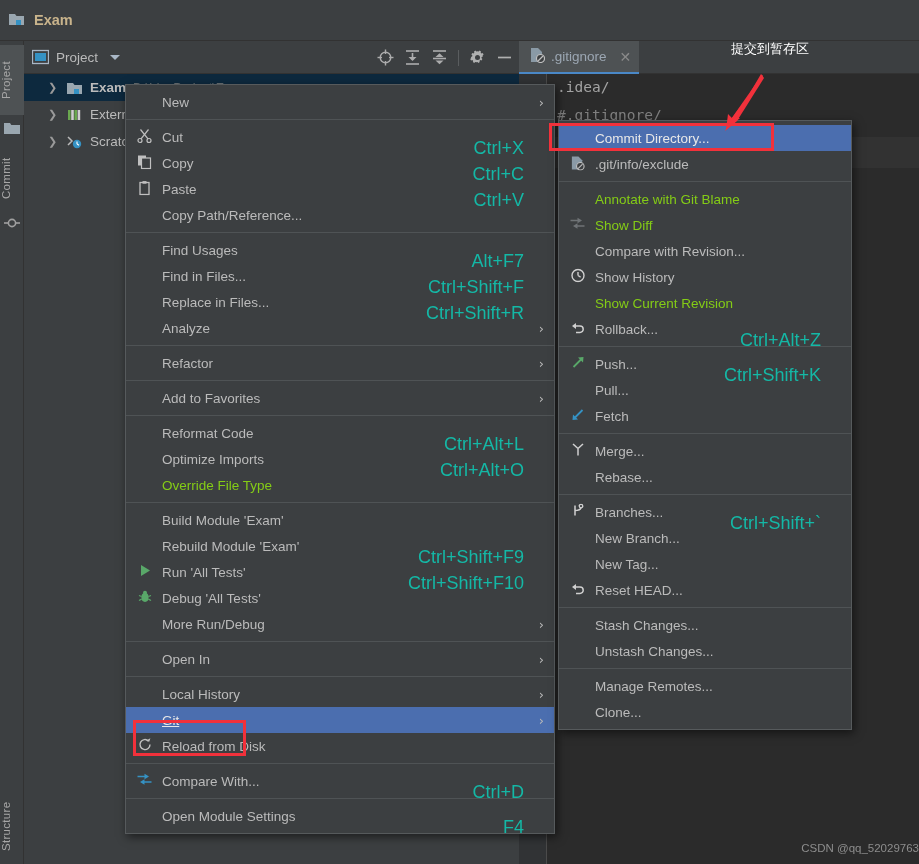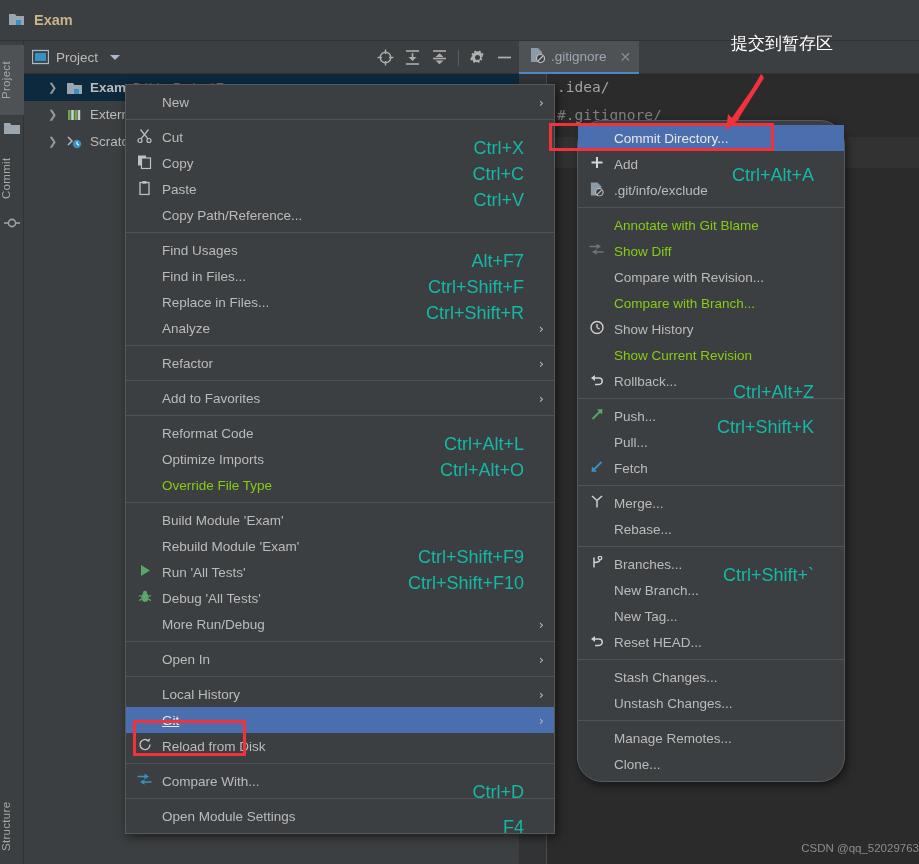--- a/index.html
+++ b/index.html
@@ -147,26 +147,26 @@
     font-family: "DejaVu Sans", sans-serif;
   }
   .mi .mi-ico {
     position: absolute; left: 10px; top: 50%; transform: translateY(-50%);
     width: 17px; height: 17px; text-align: center; line-height: 17px;
   }
   .msep { height: 1px; background: #4f5355; margin: 4px 0; }
   .u { text-decoration: underline; }
 
   #mainMenu { left: 125px; top: 84px; width: 430px; }
-  #gitMenu  { left: 577px; top: 120px; width: 268px; border-radius: 25px; }
+  #gitMenu  { left: 558px; top: 120px; width: 294px; }
 
   
   .anno-text {
-    position: absolute; left: 731px; top: 32px;
-    color: #ffffff; font-size: 17px;
+    position: absolute; left: 731px; top: 40px;
+    color: #ffffff; font-size: 13px;
     font-family: "DejaVu Sans", sans-serif;
   }
   .red-box {
     position: absolute; border: 3px solid #f2313b;
     pointer-events: none;
   }
   .watermark {
     position: absolute; right: 0; bottom: 10px;
     color: #8d8d8d; font-size: 11.5px;
   }
@@ -506,30 +506,20 @@
 
   </div>
 
   <div class="menu" id="gitMenu">
 
     <div class="mi sel">
       <span>Commit Directory...</span>
     </div>
     <div class="mi">
       <span class="mi-ico">
-        <svg width="14" height="14" viewBox="0 0 14 14">
-          <line x1="7" y1="1.5" x2="7" y2="12.5" stroke="#d6d6d6" stroke-width="2"></line>
-          <line x1="1.5" y1="7" x2="12.5" y2="7" stroke="#d6d6d6" stroke-width="2"></line>
-        </svg>
-      </span>
-      <span>Add</span>
-      <span class="mi-accel">Ctrl+Alt+A</span>
-    </div>
-    <div class="mi">
-      <span class="mi-ico">
         <svg width="15" height="15" viewBox="0 0 16 16">
           <path d="M2 1h7l4 4v10H2z" fill="#8a9aa6"></path>
           <circle cx="11" cy="11.5" r="4" fill="#3c3f41" stroke="#c0c0c0" stroke-width="1.2"></circle>
           <line x1="8.6" y1="13.9" x2="13.4" y2="9.1" stroke="#c0c0c0" stroke-width="1.2"></line>
         </svg>
       </span>
       <span>.git/info/exclude</span>
     </div>
 
     <div class="msep"></div>
@@ -544,23 +534,20 @@
           <path d="M12 4 L7.5 1.2 L7.5 6.8 Z" fill="#6f7376"></path>
           <line x1="14.5" y1="9.5" x2="6" y2="9.5" stroke="#6f7376" stroke-width="1.4"></line>
           <path d="M3 9.5 L7.5 6.7 L7.5 12.3 Z" fill="#6f7376"></path>
         </svg>
       </span>
       <span>Show Diff</span>
     </div>
     <div class="mi">
       <span>Compare with Revision...</span>
     </div>
-    <div class="mi disabled">
-      <span>Compare with Branch...</span>
-    </div>
     <div class="mi">
       <span class="mi-ico">
         <svg width="14" height="14" viewBox="0 0 14 14">
           <circle cx="7" cy="7" r="6" fill="none" stroke="#d0d0d0" stroke-width="1.4"></circle>
           <line x1="7" y1="3.4" x2="7" y2="7" stroke="#d0d0d0" stroke-width="1.4"></line>
           <line x1="7" y1="7" x2="9.6" y2="8.6" stroke="#d0d0d0" stroke-width="1.4"></line>
         </svg>
       </span>
       <span>Show History</span>
     </div>

